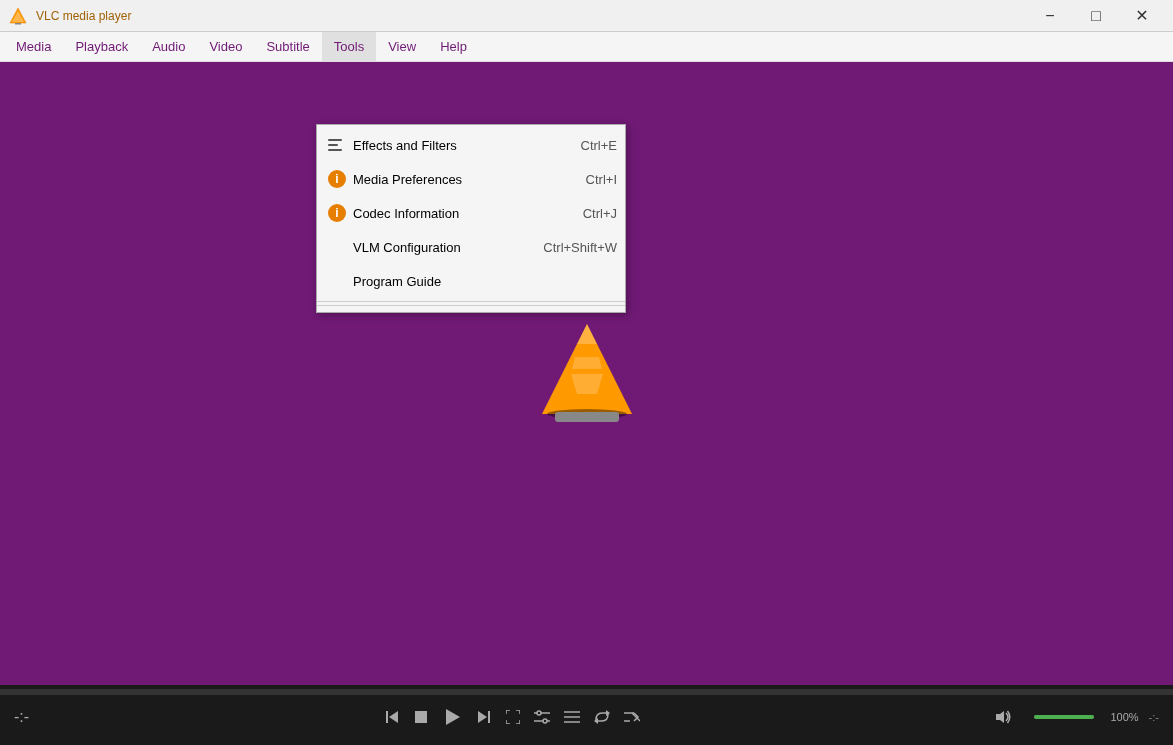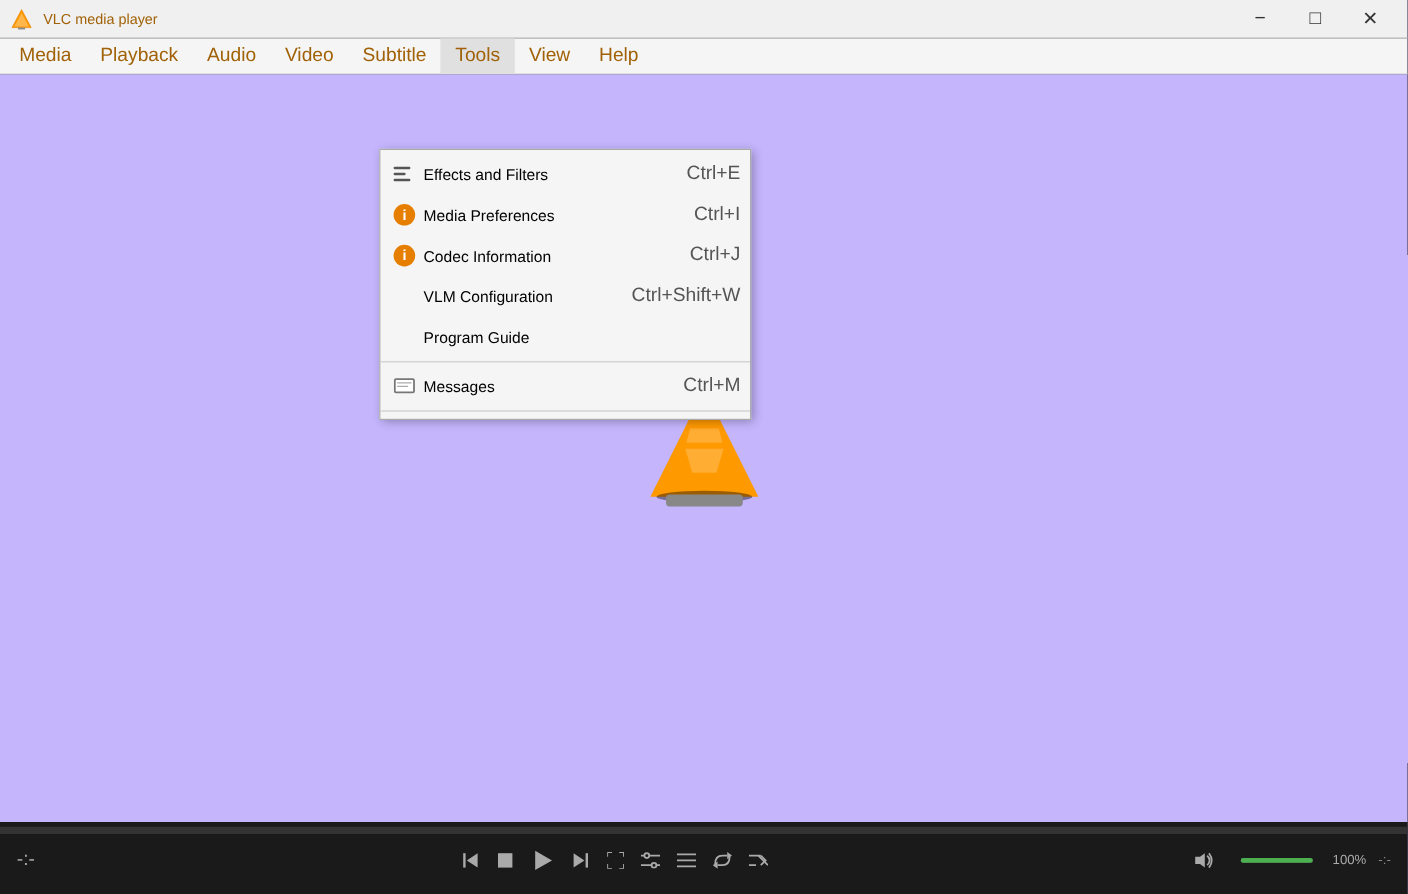--- a/index.html
+++ b/index.html
@@ -56,33 +56,33 @@
       height: 30px;
       background: #f5f5f5;
       display: flex;
       align-items: center;
       padding: 0 4px;
       border-bottom: 1px solid #ddd;
     }
     .menu-item {
       padding: 4px 12px;
       cursor: pointer;
-      color: #a16207;
-      font-size: 16px;
+      color: #701a75;
+      font-size: 13px;
       height: 100%;
       display: flex;
       align-items: center;
     }
     .menu-item:hover, .menu-item.active { background: #e0e0e0; }
 
     
     #main-area {
       width: 100%;
       height: calc(745px - 32px - 30px - 60px);
-      background: #c4b5fd;
+      background: #701a75;
       position: relative;
     }
 
     
     #vlc-cone {
       position: absolute;
       left: 50%;
       top: 50%;
       transform: translate(-50%, -50%);
       width: 100px;
@@ -122,21 +122,21 @@
       display: flex;
       align-items: center;
       justify-content: center;
       flex-shrink: 0;
     }
     .dropdown-label {
       flex: 1;
     }
     .shortcut {
       color: #555;
-      font-size: 16px;
+      font-size: 13px;
       margin-left: 16px;
     }
 
     
     #controlbar {
       position: absolute;
       bottom: 0;
       width: 100%;
       height: 60px;
       background: #1a1a1a;
@@ -301,31 +301,20 @@
     </div>
 
     <div class="dropdown-item">
       <div class="dropdown-icon"></div>
       <span class="dropdown-label">Program Guide</span>
       <span class="shortcut"></span>
     </div>
 
     <div class="dropdown-separator"></div>
 
-    <div class="dropdown-item">
-      <div class="dropdown-icon">
-        <svg width="18" height="14" viewBox="0 0 18 14">
-          <rect x="1" y="1" width="16" height="11" rx="1" fill="#fff" stroke="#777" stroke-width="1.5"></rect>
-          <line x1="3" y1="4" x2="15" y2="4" stroke="#aaa" stroke-width="1"></line>
-          <line x1="3" y1="7" x2="12" y2="7" stroke="#aaa" stroke-width="1"></line>
-        </svg>
-      </div>
-      <span class="dropdown-label">Messages</span>
-      <span class="shortcut">Ctrl+M</span>
-    </div>
 
 
     <div class="dropdown-separator"></div>
 
 
 
   </div>
 </div>
 
 <div id="controlbar">

